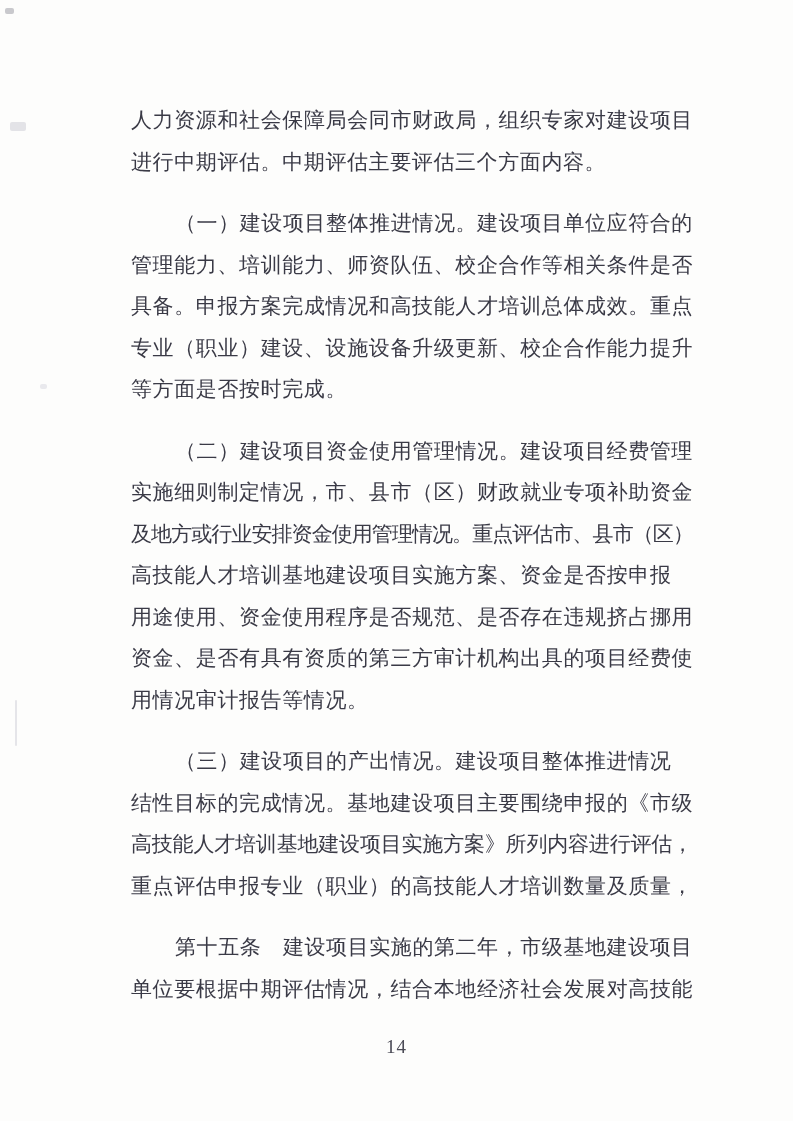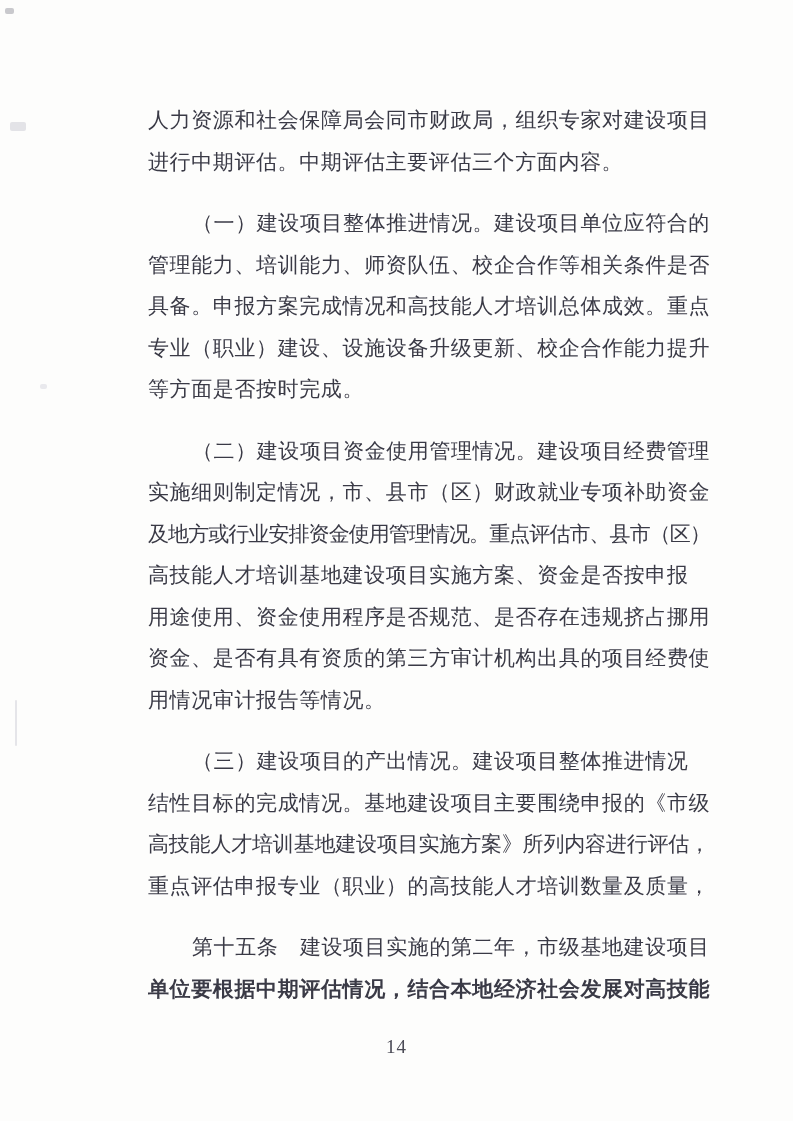--- a/index.html
+++ b/index.html
@@ -7,21 +7,21 @@
     position: relative;
     width: 793px;
     height: 1121px;
     margin: 0 auto;
     background: #fdfdfc;
     overflow: hidden;
     font-family: "Liberation Serif", "DejaVu Serif", serif;
   }
   .text-body {
     position: absolute;
-    left: 148px;
+    left: 131px;
     top: 100px;
     width: 562px;
     color: #3a3a46;
   }
   .text-line {
     height: 41.5px;
     line-height: 41.5px;
     font-size: 21px;
     white-space: nowrap;
     text-rendering: optimizeLegibility;
@@ -61,20 +61,20 @@
       <div class="text-line" style="letter-spacing: -0.93px;">及地方或行业安排资金使用管理情况。重点评估市、县市（区）</div>
       <div class="text-line" style="letter-spacing: 0.62px;">高技能人才培训基地建设项目实施方案、资金是否按申报</div>
       <div class="text-line" style="letter-spacing: 0.62px;">用途使用、资金使用程序是否规范、是否存在违规挤占挪用</div>
       <div class="text-line" style="letter-spacing: 0.62px;">资金、是否有具有资质的第三方审计机构出具的项目经费使</div>
       <div class="text-line" style="letter-spacing: 0.6px;">用情况审计报告等情况。</div>
       <div class="text-line indent" style="letter-spacing: 0.58px;">（三）建设项目的产出情况。建设项目整体推进情况</div>
       <div class="text-line" style="letter-spacing: 0.62px;">结性目标的完成情况。基地建设项目主要围绕申报的《市级</div>
       <div class="text-line" style="letter-spacing: -0.19px;">高技能人才培训基地建设项目实施方案》所列内容进行评估，</div>
       <div class="text-line" style="letter-spacing: 0.62px;">重点评估申报专业（职业）的高技能人才培训数量及质量，</div>
       <div class="text-line indent" style="letter-spacing: 0.58px;">第十五条　建设项目实施的第二年，市级基地建设项目</div>
-      <div class="text-line" style="letter-spacing: 0.62px; font-weight: bold;">单位要根据中期评估情况，结合本地经济社会发展对高技能</div>
+      <div class="text-line" style="letter-spacing: 0.62px;">单位要根据中期评估情况，结合本地经济社会发展对高技能</div>
     </div>
   <div class="page-number">14</div>
 <div class="artifact" style="left: 5px; top: 8px; width: 9px; height: 6px; background: rgb(201, 201, 205);"></div>
     <div class="artifact" style="left: 10px; top: 122px; width: 16px; height: 9px; background: rgb(227, 227, 231);"></div>
     <div class="artifact" style="left: 40px; top: 384px; width: 7px; height: 5px; background: rgb(233, 233, 237);"></div>
     <div class="artifact" style="left: 15px; top: 700px; width: 2px; height: 46px; background: rgb(229, 229, 233);"></div>
   </div>
 
 </body></html>

